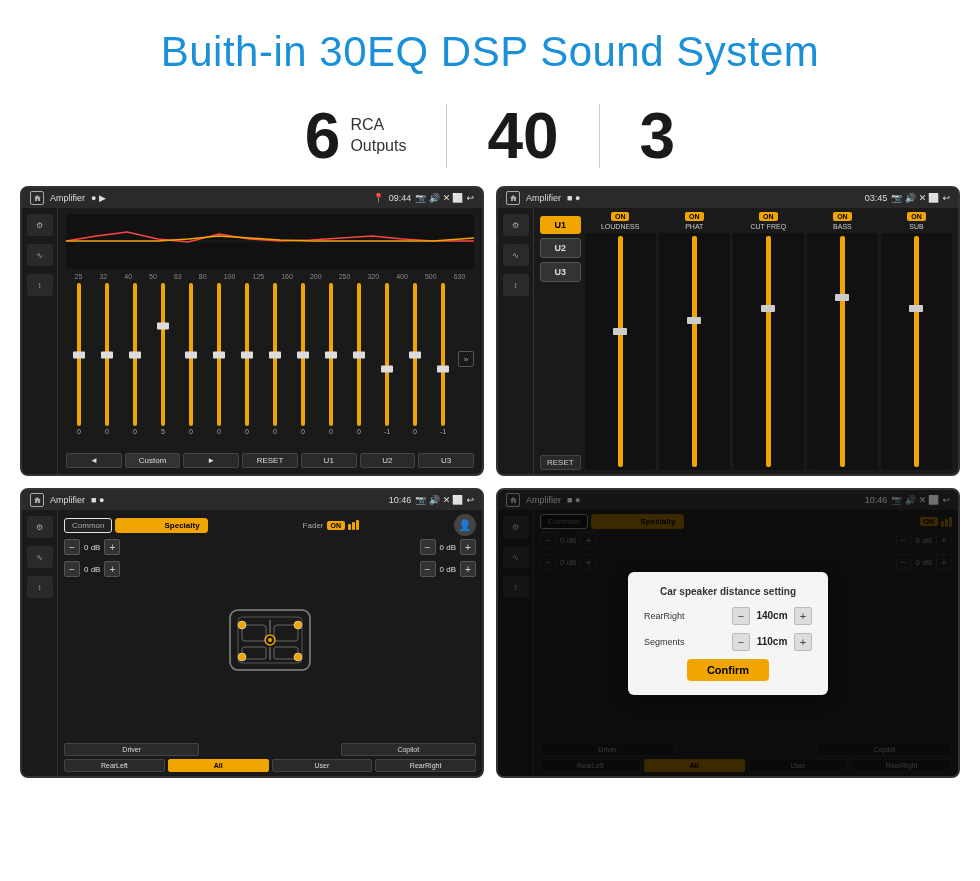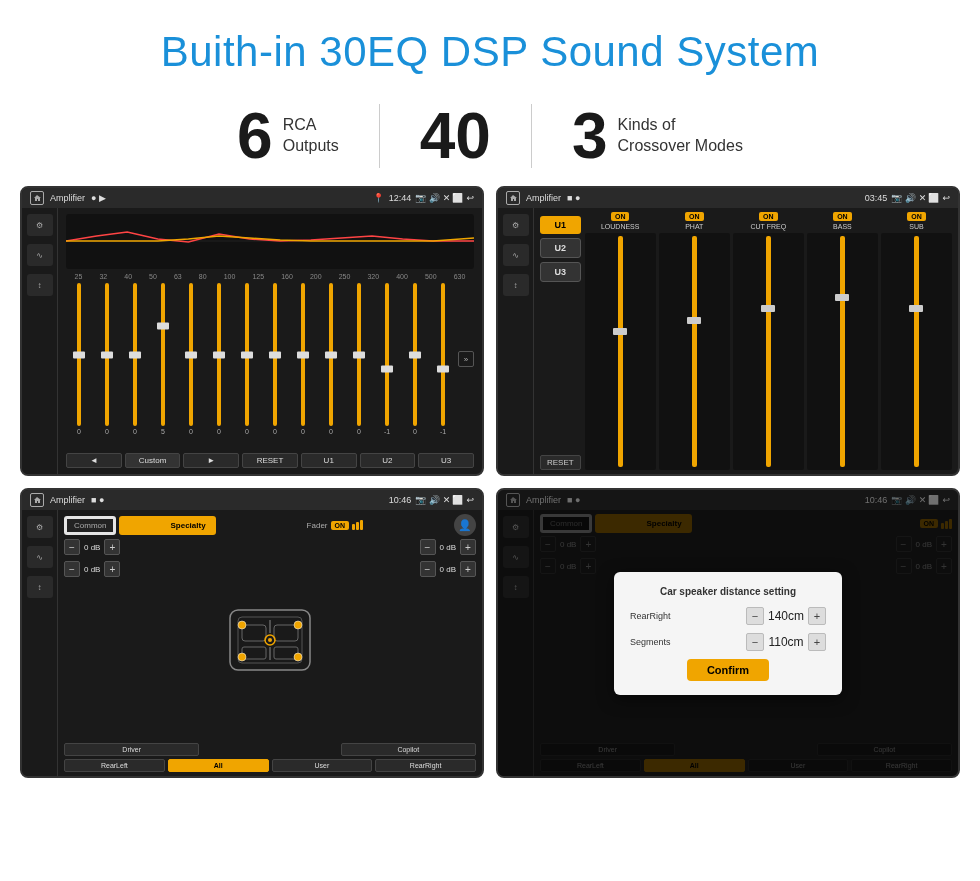--- a/index.html
+++ b/index.html
@@ -341,21 +341,21 @@
 
     .top-tabs {
       display: flex;
       gap: 3px;
     }
 
     .tab-btn {
       font-size: 8px;
       padding: 2px 7px;
       border-radius: 3px;
-      border: 3px solid #e5e5e5;
+      border: 1px solid #e5e5e5;
       color: #aaa;
       background: #222;
     }
 
     .tab-btn.active {
       background: #f0a500;
       color: #000;
       border-color: #f0a500;
       font-weight: 700;
       padding-left: 48px;
@@ -439,21 +439,21 @@
       display: flex;
       align-items: center;
       justify-content: center;
       z-index: 10;
     }
 
     .modal-box {
       background: #f5f5f5;
       border-radius: 6px;
       padding: 14px 16px;
-      width: 228px;
+      width: 200px;
       box-shadow: 0 4px 16px rgba(0,0,0,0.5);
     }
 
     .modal-title {
       font-size: 10px;
       color: #333;
       font-weight: 600;
       margin-bottom: 10px;
       text-align: center;
     }
@@ -481,22 +481,22 @@
       border-radius: 2px;
       display: flex;
       align-items: center;
       justify-content: center;
       font-size: 11px;
       color: #444;
       cursor: pointer;
     }
 
     .step-val {
-      font-size: 12px;
-      font-weight: 400;
+      font-size: 10px;
+      font-weight: 700;
       color: #222;
       min-width: 36px;
       text-align: center;
     }
 
     .modal-confirm-btn {
       background: #f0a500;
       color: #000;
       font-weight: 700;
       font-size: 11px;
@@ -539,40 +539,39 @@
   <div class="stats-row">
     <div class="stat-item">
       <span class="stat-number">6</span>
       <span class="stat-text">RCA<br>Outputs</span>
     </div>
     <div class="stat-item">
       <span class="stat-number">40</span>
     </div>
     <div class="stat-item">
       <span class="stat-number">3</span>
-      <span class="stat-text">Kinds of<br>Crossover Modes</span>
     </div>
   </div>
 
   <div class="screens-grid">
 
     <div class="screen-card">
       <div class="status-bar">
         <div class="status-bar-left">
           <div class="home-icon">
             <svg width="8" height="8" viewBox="0 0 8 8">
                 <path d="M4 1L1 4h1v3h2V5h1v2h2V4h1z" fill="#aaa"></path>
               </svg>
           </div>
           <span>Amplifier</span>
           <span>● ▶</span>
         </div>
         <div class="status-bar-right">
           <span>📍</span>
-          <span>12:44</span>
+          <span>09:44</span>
           <span>📷 🔊 ✕ ⬜ ↩</span>
         </div>
       </div>
       <div class="screen-body">
         <div class="side-controls">
           <div class="side-btn">⚙</div>
           <div class="side-btn">∿</div>
           <div class="side-btn">↕</div>
         </div>
         <div class="eq-main">

